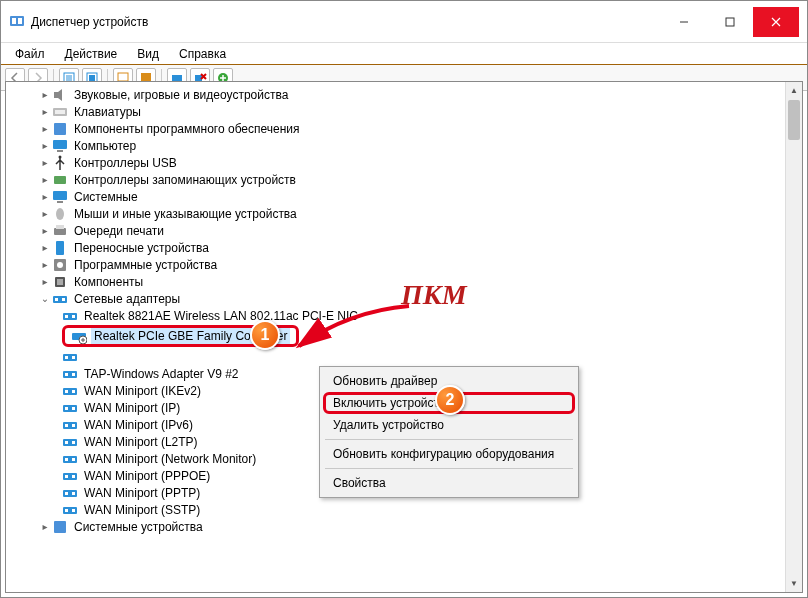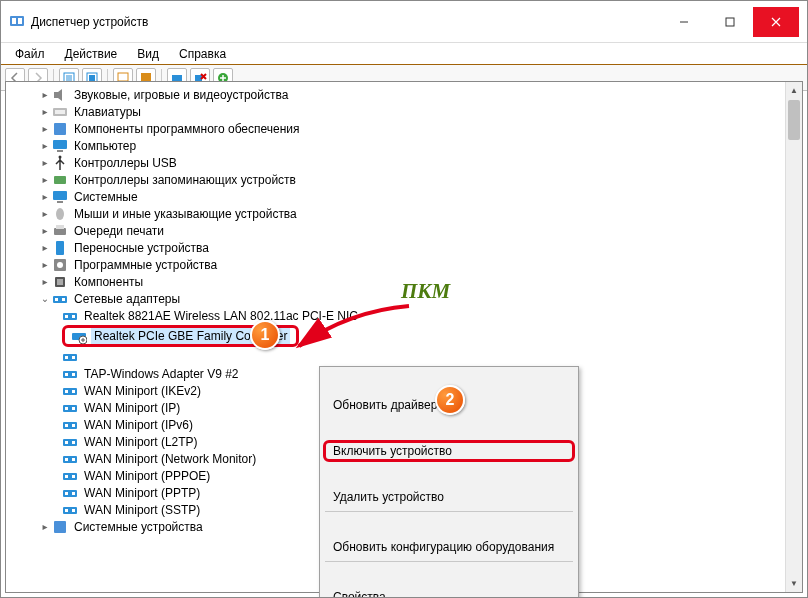--- a/index.html
+++ b/index.html
@@ -43,29 +43,29 @@
 .lvl1 { padding-left: 28px; }
 .lvl2 { padding-left: 52px; }
 
 
 .sel-hl { border: 3px solid #e2001a; border-radius: 6px; display: inline-flex; align-items: center; padding: 0 6px; height: 22px; }
 .sel-hl .icon { width: 16px; height: 16px; }
 .sel-hl .label { background: #cde8ff; padding: 1px 3px; }
 
 
 .ctxmenu { position: absolute; left: 318px; top: 365px; width: 260px; background: #f2f2f2; border: 1px solid #a0a0a0; box-shadow: 2px 2px 4px rgba(0,0,0,.25); padding: 3px; }
-.ctxitem { padding: 4px 10px; margin-top: 24px; }
+.ctxitem { padding: 4px 10px; }
 .ctxsep { height: 1px; background: #c8c8c8; margin: 3px 2px; }
 .ctx-hl { border: 3px solid #e2001a; border-radius: 6px; padding: 1px 7px; }
 
 
 .badge { position: absolute; width: 30px; height: 30px; border-radius: 50%; background: radial-gradient(circle at 30% 30%, #ff9a3c, #e84c00); border: 2px solid #fff; box-shadow: 1px 1px 3px rgba(0,0,0,.4); color: #fff; font-weight: bold; font-size: 16px; display: flex; align-items: center; justify-content: center; }
 .badge1 { left: 249px; top: 319px; }
 .badge2 { left: 434px; top: 384px; }
-.pkm { position: absolute; left: 400px; top: 278px; color: #4d7c0f; font-size: 21px; font-weight: 600; font-family: Georgia, serif; font-style: italic; }
+.pkm { position: absolute; left: 400px; top: 278px; color: #b91c1c; font-size: 28px; font-weight: 600; font-family: Georgia, serif; font-style: italic; }
 .arrow-annot { position: absolute; left: 288px; top: 300px; pointer-events: none; }
 </style>
 </head>
 <body>
 
 <svg width="0" height="0" style="position:absolute">
   <defs>
     <g id="i-monitor">
         <rect x="1" y="2" width="14" height="9" fill="#2a8fd8" rx="1"></rect>
         <rect x="5" y="12" width="6" height="2" fill="#888"></rect>

